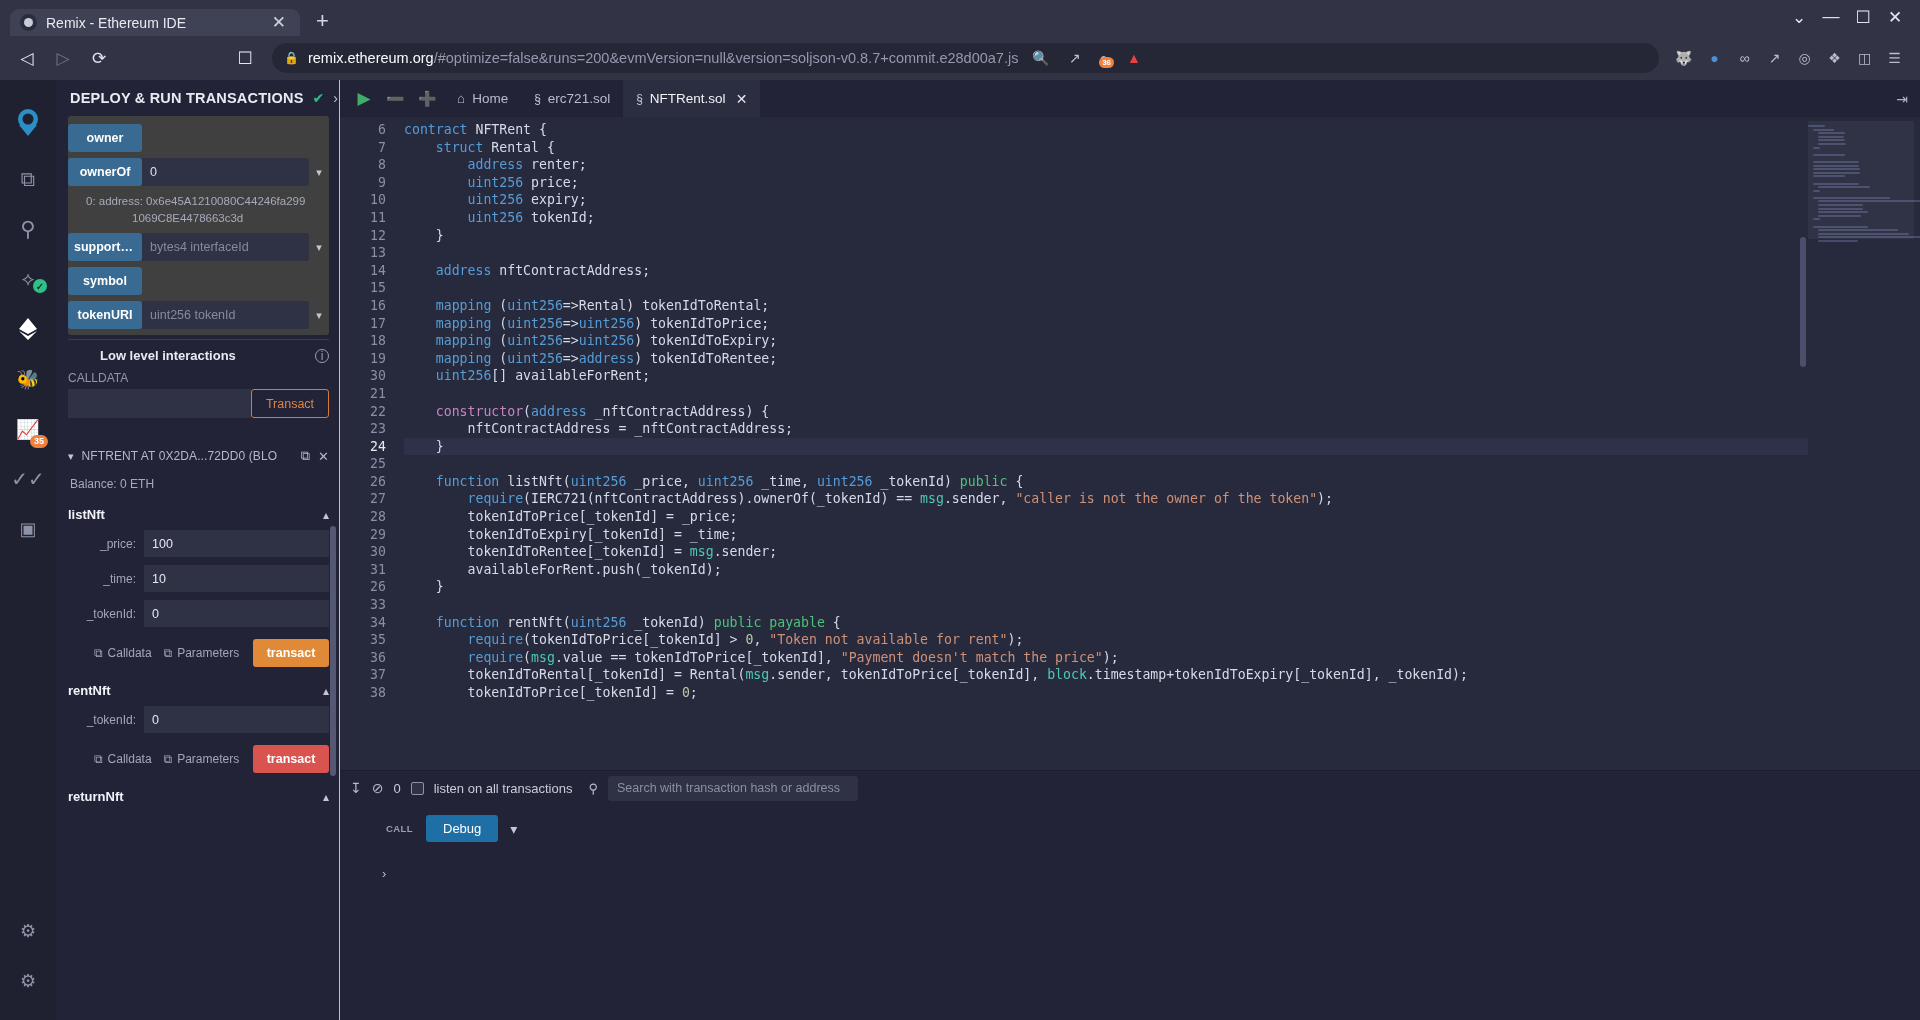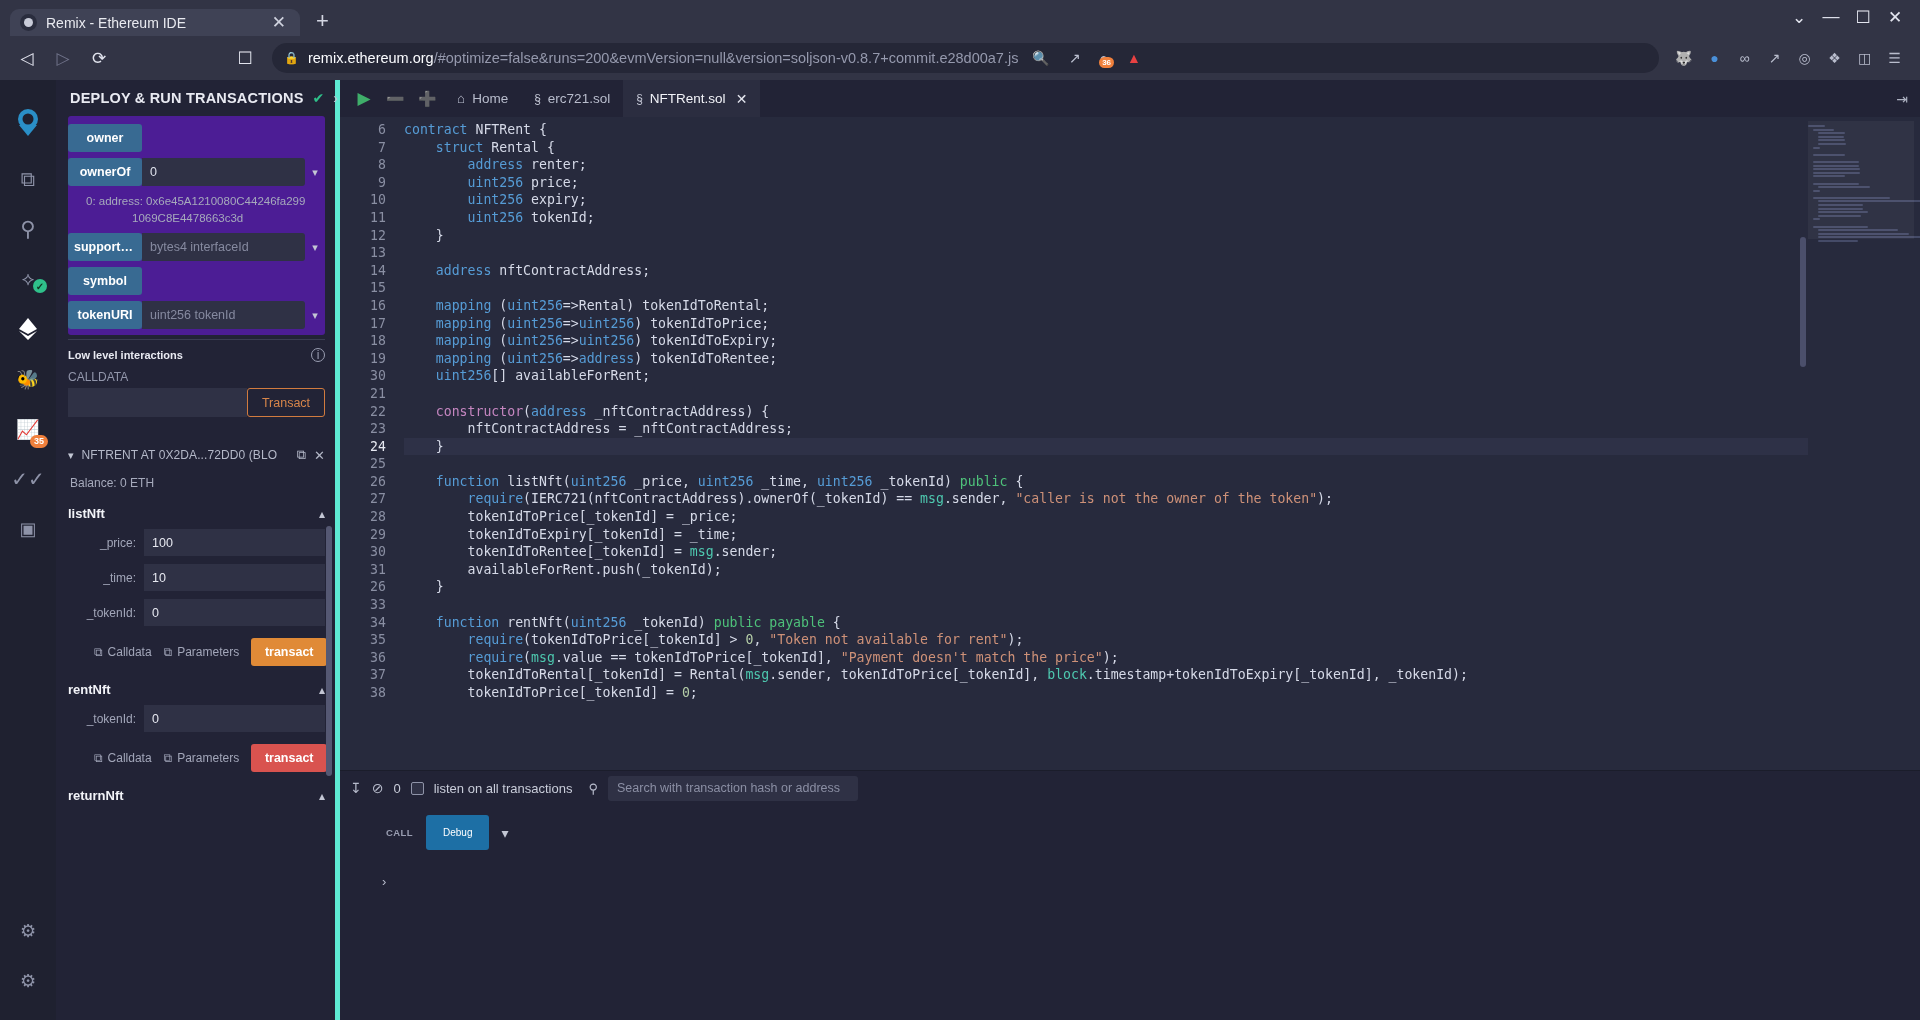--- a/index.html
+++ b/index.html
@@ -57,48 +57,48 @@
   .rail-badge {
     position: absolute; right: 8px; bottom: 6px; background: #f0803c; color: #fff;
     font-size: 9px; border-radius: 8px; padding: 0 4px; line-height: 13px; font-weight: bold;
   }
   .check-dot {
     position: absolute; right: 9px; bottom: 11px; width: 14px; height: 14px; border-radius: 50%;
     background: #2fc08a; color: #10321f; font-size: 10px; display: flex; align-items: center; justify-content: center; font-weight: bold;
   }
 
   
-  .sidepanel { width: 284px; background: #222336; display: flex; flex-direction: column; flex: 0 0 auto; border-right: 5px solid #5eead4; }
+  .sidepanel { width: 284px; background: #222336; display: flex; flex-direction: column; flex: 0 0 auto; border-right: 1px solid #5eead4; }
   .sp-header { height: 36px; display: flex; align-items: center; gap: 9px; padding: 0 10px 0 14px; }
   .sp-title { color: #e9eaf2; font-size: 14.5px; font-weight: bold; letter-spacing: .2px; flex: 1; white-space: nowrap; }
   .sp-check { color: #2fc08a; font-size: 14px; }
   .sp-chev { color: #c3c6d4; font-size: 14px; }
 
   .sp-body { flex: 1; overflow: hidden; position: relative; padding: 0 10px 0 12px; }
   .sp-scroll-track { position: absolute; right: 3px; top: 410px; width: 6px; height: 250px; background: #555873; border-radius: 4px; }
 
-  .fn-box { background: #4c1d95; border-radius: 3px; padding: 8px 0 6px; }
+  .fn-box { background: #404040; border-radius: 3px; padding: 8px 0 6px; }
   .fn-row { display: flex; align-items: center; margin-bottom: 6px; gap: 0; }
   .fn-btn {
     background: #386a92; color: #fff; font-size: 12.5px; font-weight: bold;
     border: none; border-radius: 3px; height: 28px; min-width: 74px; max-width: 74px;
     padding: 0 6px; white-space: nowrap; overflow: hidden; text-overflow: ellipsis; flex: 0 0 auto;
   }
   .fn-input {
     flex: 1; height: 28px; background: #2f3145; border: none; color: #dfe2ec;
     font-size: 12.5px; padding: 0 8px; min-width: 0; border-radius: 0 3px 3px 0;
   }
   .fn-input::placeholder { color: #868aa0; }
   .fn-caret { width: 20px; text-align: center; color: #c3c6d4; font-size: 11px; flex: 0 0 auto; }
   .fn-result { color: #a6aabc; font-size: 11.5px; padding: 1px 6px 7px 18px; line-height: 1.45; }
   .fn-result .idx { color: #a6aabc; }
 
   .divider { height: 1px; background: #3a3d52; margin: 4px 0 8px; }
   .lli-head { display: flex; align-items: center; }
-  .lli-title { color: #e9eaf2; font-size: 11px; font-weight: bold; flex: 1; }
+  .lli-title { color: #e9eaf2; font-size: 13px; font-weight: bold; flex: 1; margin-left: 32px; }
   .lli-info { color: #9a9eb2; font-size: 12px; border: 1px solid #9a9eb2; border-radius: 50%; width: 14px; height: 14px; display:flex; align-items:center; justify-content:center; }
   .lli-label { color: #9296ab; font-size: 12px; margin: 8px 0 4px; }
   .lli-row { display: flex; gap: 0; }
   .lli-input { flex: 1; height: 29px; background: #2f3145; border: none; color: #dfe2ec; font-size: 12.5px; padding: 0 8px; min-width: 0; }
   .lli-transact {
     width: 78px; height: 29px; background: transparent; border: 1px solid #d17b3f;
     color: #d8864a; font-size: 12.5px; border-radius: 3px; flex: 0 0 auto;
   }
 
   .deployed { margin-top: 30px; }
@@ -171,21 +171,21 @@
     width: 250px; height: 25px; background: #2f3145; border: none; border-radius: 3px;
     color: #dfe2ec; font-size: 12.5px; padding: 0 9px;
   }
   .term-search::placeholder { color: #8b8fa4; }
 
   .term-body { flex: 1; padding: 4px 14px 0 40px; overflow: hidden; position: relative; }
   .term-line1 { color: #b9bdcd; font-size: 12.5px; padding: 3px 0 10px 2px; }
   .tx-row { display: flex; align-items: center; gap: 0; padding: 6px 0; }
   .tx-tag { color: #9a9eb2; font-size: 9.5px; font-weight: bold; letter-spacing: .4px; width: 46px; flex: 0 0 auto; padding-left: 6px; }
   .tx-text { color: #d2d6e3; font-size: 12.5px; font-family: "DejaVu Sans Mono", monospace; flex: 1; white-space: nowrap; overflow: hidden; }
-  .debug-btn { background: #1d6fa5; color: #fff; border: none; border-radius: 3px; height: 35px; padding: 0 17px; font-size: 10px; flex: 0 0 auto; }
+  .debug-btn { background: #1d6fa5; color: #fff; border: none; border-radius: 3px; height: 27px; padding: 0 17px; font-size: 13px; flex: 0 0 auto; }
   .dbg-chev { color: #c3c6d4; font-size: 14px; padding: 0 6px 0 12px; flex: 0 0 auto; }
   .term-prompt { color: #b9bdcd; font-size: 13px; padding: 18px 0 0 2px; }
 </style>
 </head>
 <body>
 
 <div class="browser-chrome">
   <div class="tabstrip">
     <div class="btab">
       <span class="btab-favicon">

